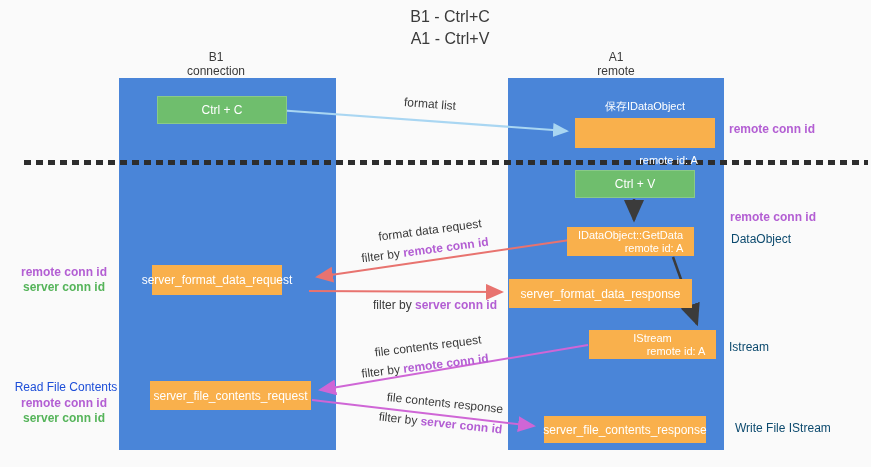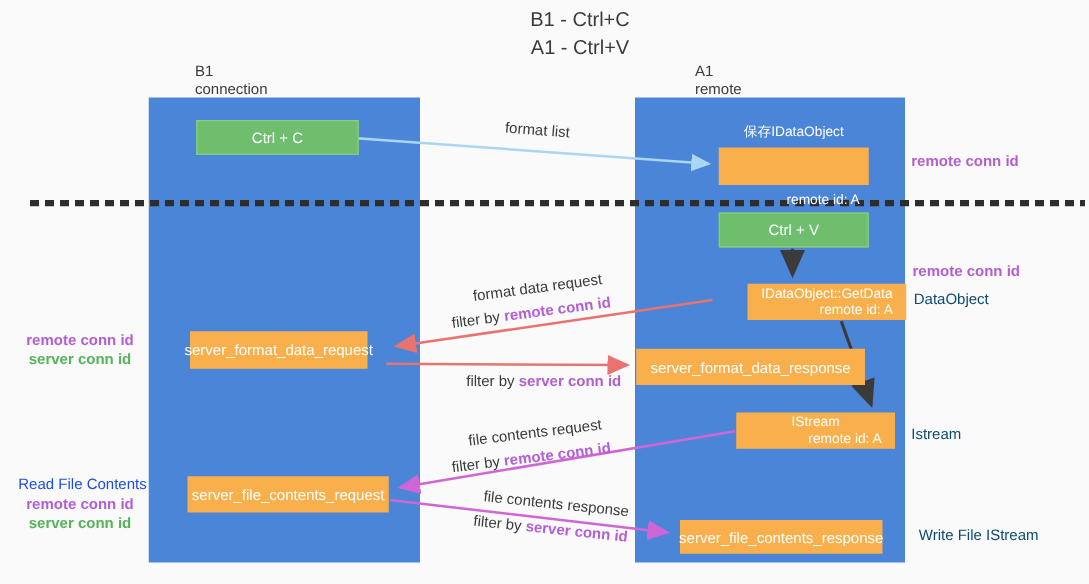--- a/index.html
+++ b/index.html
@@ -1,25 +1,25 @@
 <!DOCTYPE html>
 <html><head>
 <meta charset="utf-8">
 <style>
   html,body { margin:0; padding:0; background:#fafafa; }
   .canvas {
     position:relative; width:871px; height:467px; overflow:hidden;
     font-family:"Liberation Sans", sans-serif; background:#fafafa;
   }
   .title {
-    position:absolute; left:344px; top:6px; width:240px;
+    position:absolute; left:330px; top:6px; width:240px;
     text-align:center; font-size:16px; line-height:22px; color:#3a3a3a;
   }
   .lane-header {
-    position:absolute; width:120px; 
+    position:absolute; width:120px; text-align:center;
     font-size:12px; line-height:14px; color:#3a3a3a; z-index:5;
   }
   .lane { position:absolute; top:78px; height:372px; background:#4a85d8; z-index:1; }
   .dashed-line {
     position:absolute; left:24px; top:160px; width:844px; height:5px; z-index:2;
     background:repeating-linear-gradient(90deg,#2d2d2d 0 7px,transparent 7px 12px);
   }
   .edges { position:absolute; left:0; top:0; z-index:3; }
   .node {
     position:absolute; z-index:4; display:flex; flex-direction:column;
@@ -89,35 +89,35 @@
     <path d="M309,291 L502,292" stroke="#e8736f" stroke-width="2" fill="none" marker-end="url(#msalmon)"></path>
     <path d="M673,257 L697,324" stroke="#3b3b3b" stroke-width="2.5" fill="none" marker-end="url(#mblack)"></path>
     <path d="M588,345 L320,390" stroke="#cf66d6" stroke-width="2" fill="none" marker-end="url(#mmagenta)"></path>
     <path d="M312,400 L534,426" stroke="#cf66d6" stroke-width="2" fill="none" marker-end="url(#mmagenta)"></path>
   </svg>
 
   <div class="node green" style="left:157px; top:96px; width:130px; height:28px;text-align:center;">
     <div>Ctrl + C</div>
   </div>
 
-  <div class="node orange two-line" style="left:575px; top:118px; width:120px; height:30px;gap:41px;">
+  <div class="node orange two-line" style="left:575px; top:118px; width:140px; height:30px;gap:41px;">
     <div>保存IDataObject</div>
     <div class="l2">remote id: A</div>
   </div>
 
   <div class="node green" style="left:575px; top:170px; width:120px; height:28px;">
     <div>Ctrl + V</div>
   </div>
 
-  <div class="node orange two-line" style="left:598px; top:227px; width:127px; height:29px;">
+  <div class="node orange two-line" style="left:567px; top:227px; width:127px; height:29px;">
     <div>IDataObject::GetData</div>
     <div class="l2">remote id: A</div>
   </div>
 
-  <div class="node orange" style="left:152px; top:265px; width:142px; height:30px;">
+  <div class="node orange" style="left:152px; top:265px; width:130px; height:30px;">
     <div>server_format_data_request</div>
   </div>
 
   <div class="node orange" style="left:509px; top:279px; width:183px; height:29px;">
     <div>server_format_data_response</div>
   </div>
 
   <div class="node orange two-line" style="left:589px; top:330px; width:127px; height:29px;">
     <div>IStream</div>
     <div class="l2">remote id: A</div>

